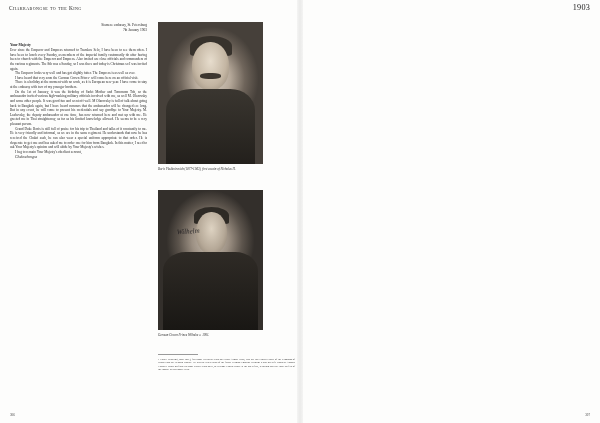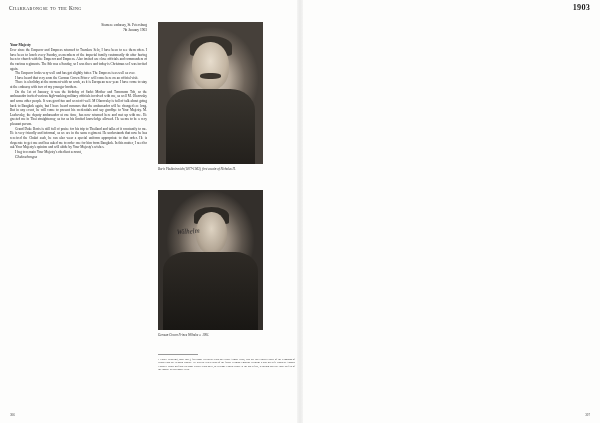--- a/index.html
+++ b/index.html
@@ -27,21 +27,21 @@
     position:absolute;top:5px;
     font-variant:small-caps;
     font-size:5.4px;
     letter-spacing:0.45px;
     color:#242424;
     white-space:nowrap;
   }
   .running-head-left{left:9px;}
   .folio-year{
     position:absolute;top:3px;right:10px;
-    font-size:8.2px;font-weight:bold;color:#1a1a1a;letter-spacing:0.2px;
+    font-size:8.2px;font-weight:normal;color:#1a1a1a;letter-spacing:0.2px;
   }
 
   .textcol{
     position:absolute;
     width:137px;
     font-size:3.45px;
     line-height:4.62px;
     text-align:justify;
     color:#2a2a2a;
   }

